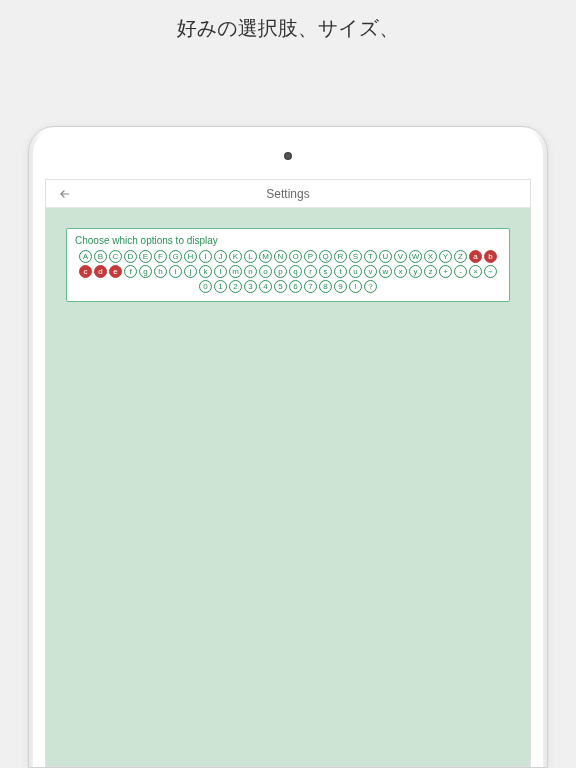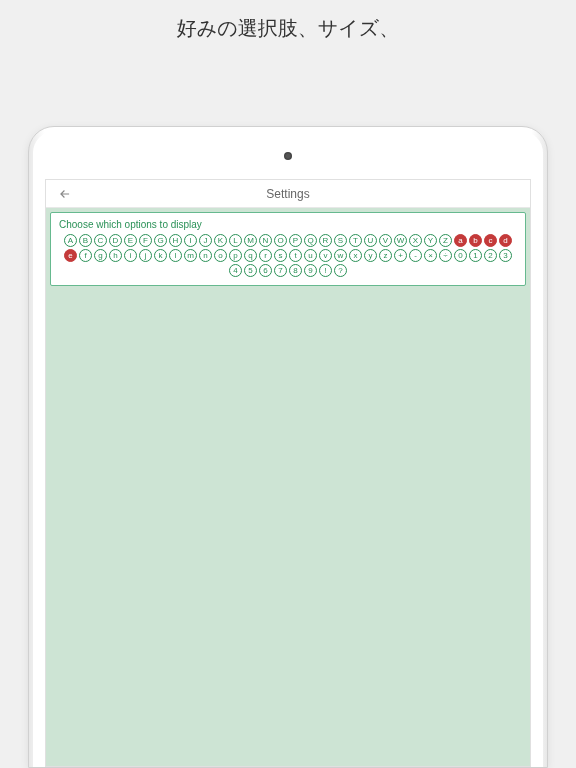--- a/index.html
+++ b/index.html
@@ -85,21 +85,21 @@
     .back-arrow svg { width: 14px; height: 14px; stroke: #888; }
     .header-title {
       width: 100%;
       text-align: center;
       font-size: 12px;
       color: #666;
     }
     .content-area {
       flex: 1;
       background: #cde4d4;
-      padding: 4px;
+      padding: 20px;
     }
     .panel {
       background: #fff;
       border: 1px solid #66b98f;
       border-radius: 2px;
       padding: 6px 8px 8px 8px;
     }
     .panel-label {
       color: #2a9157;
       font-size: 10px;

